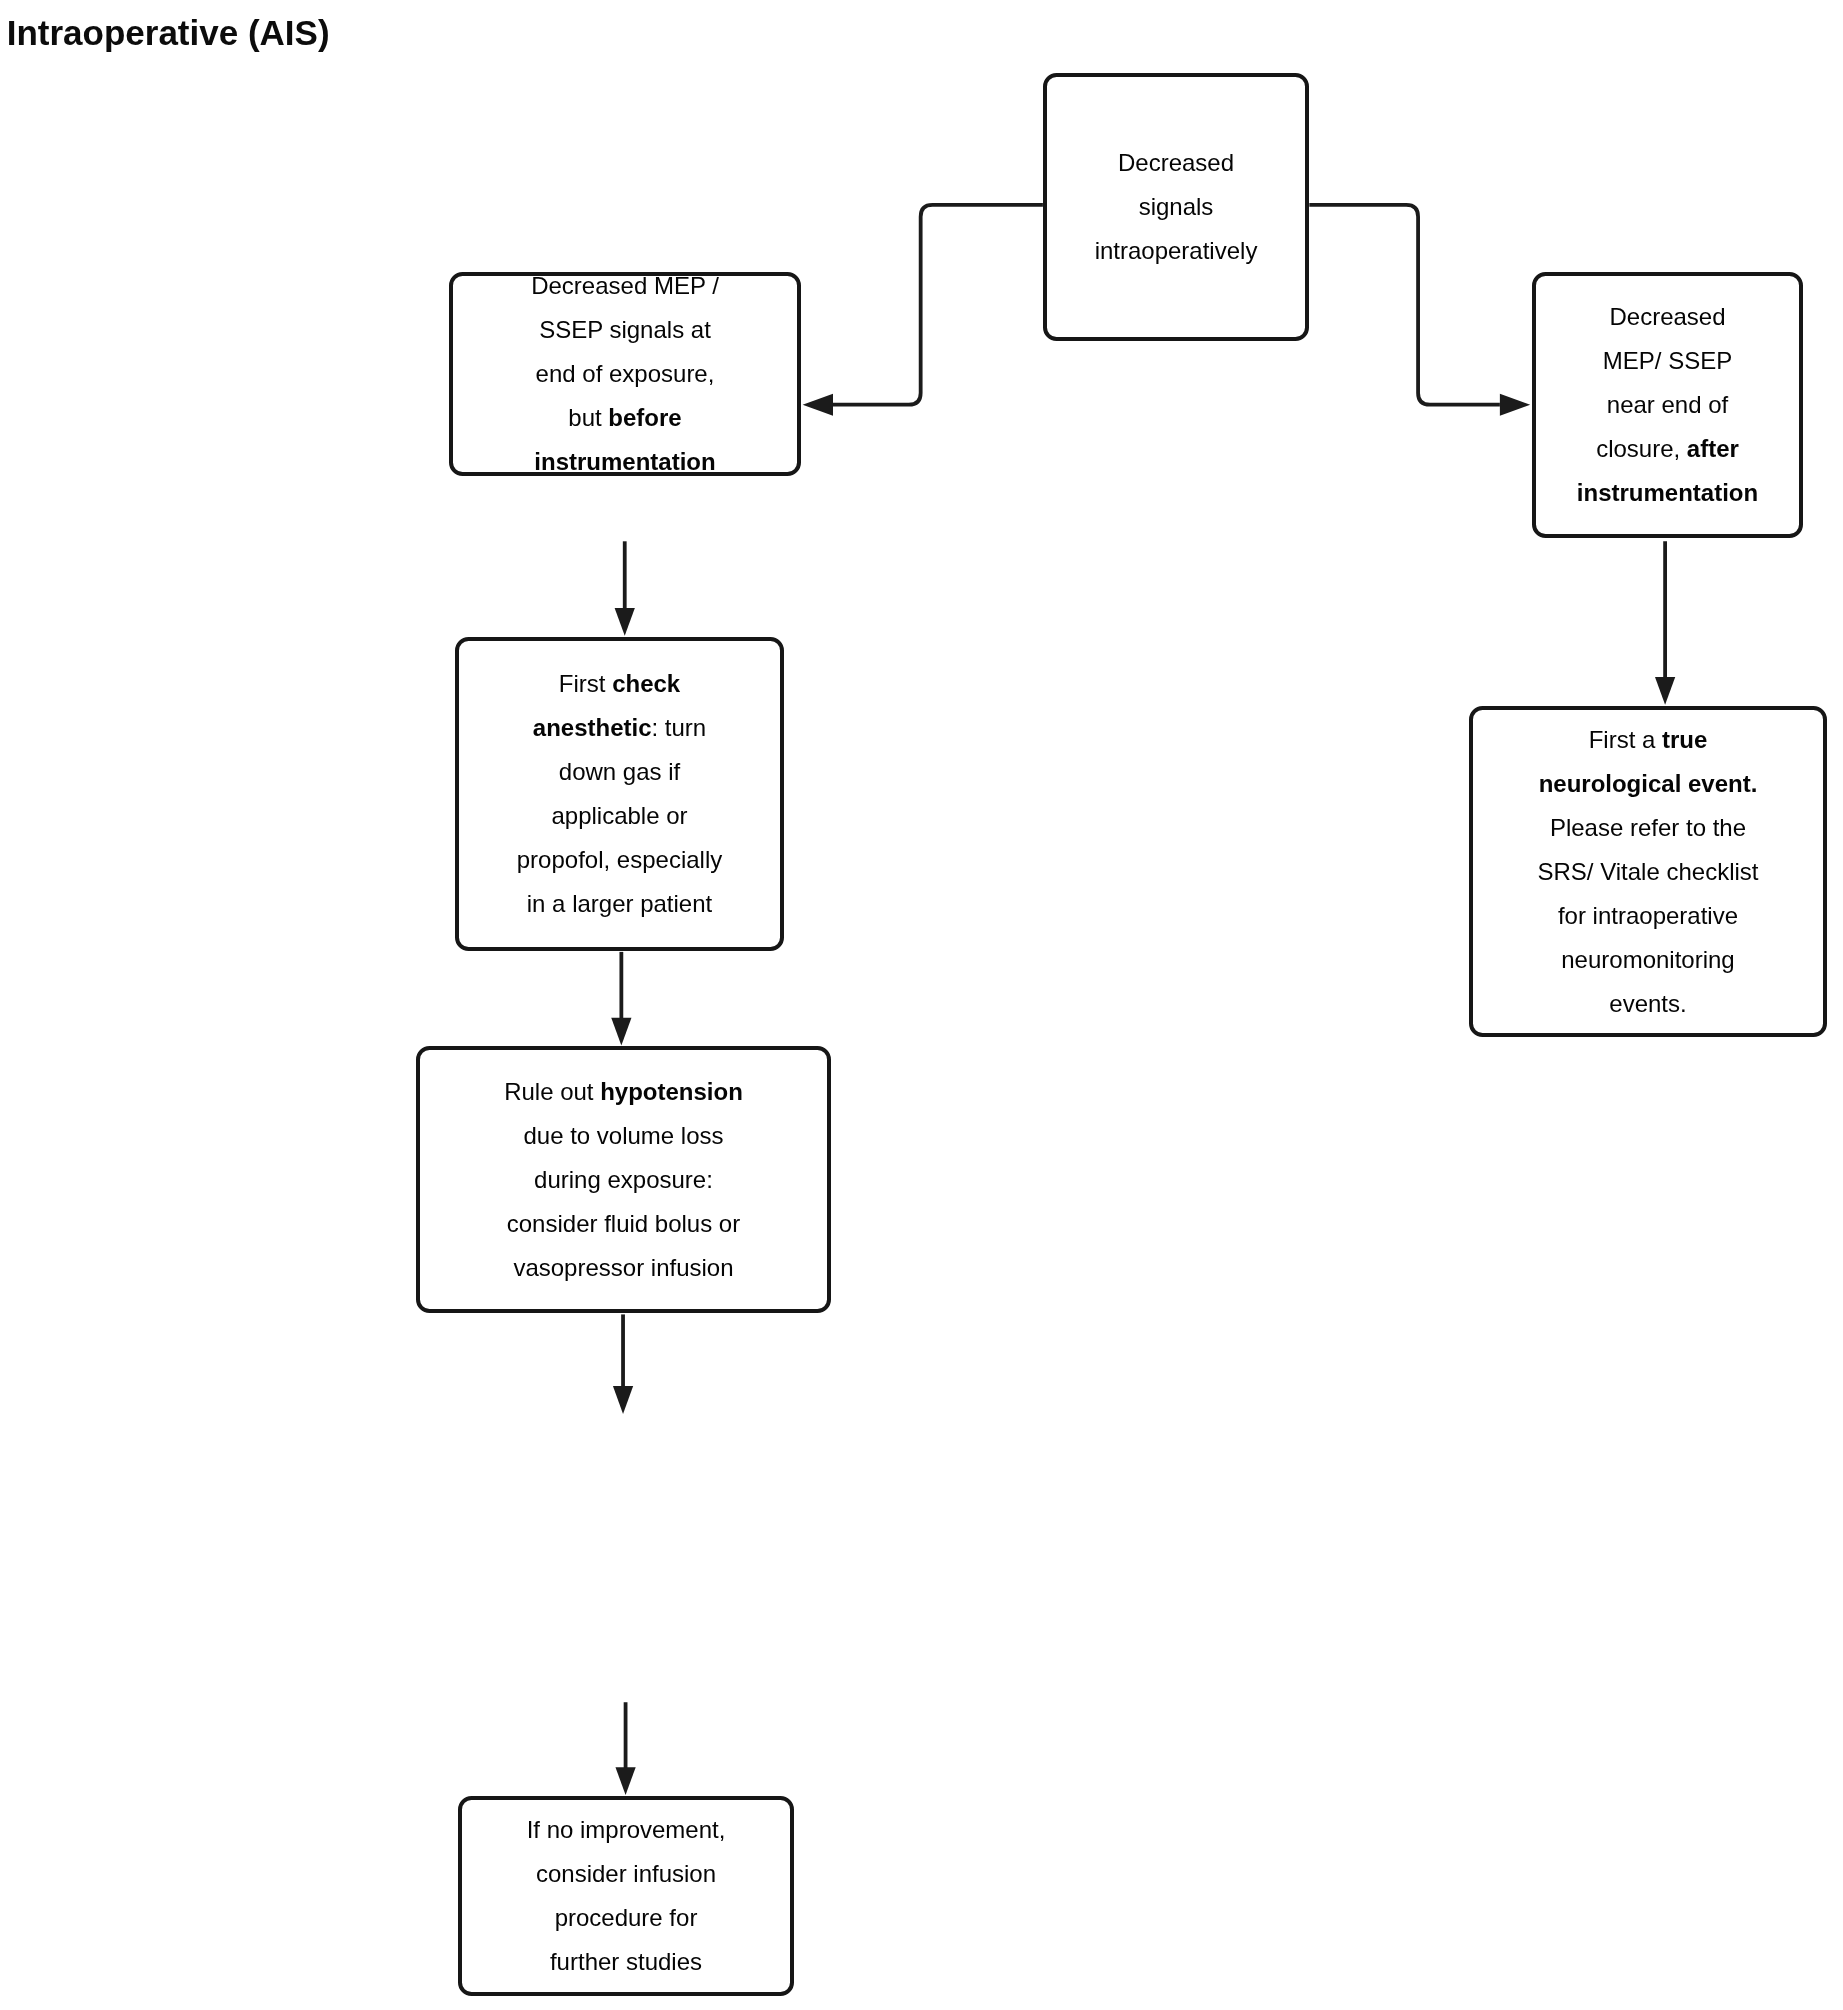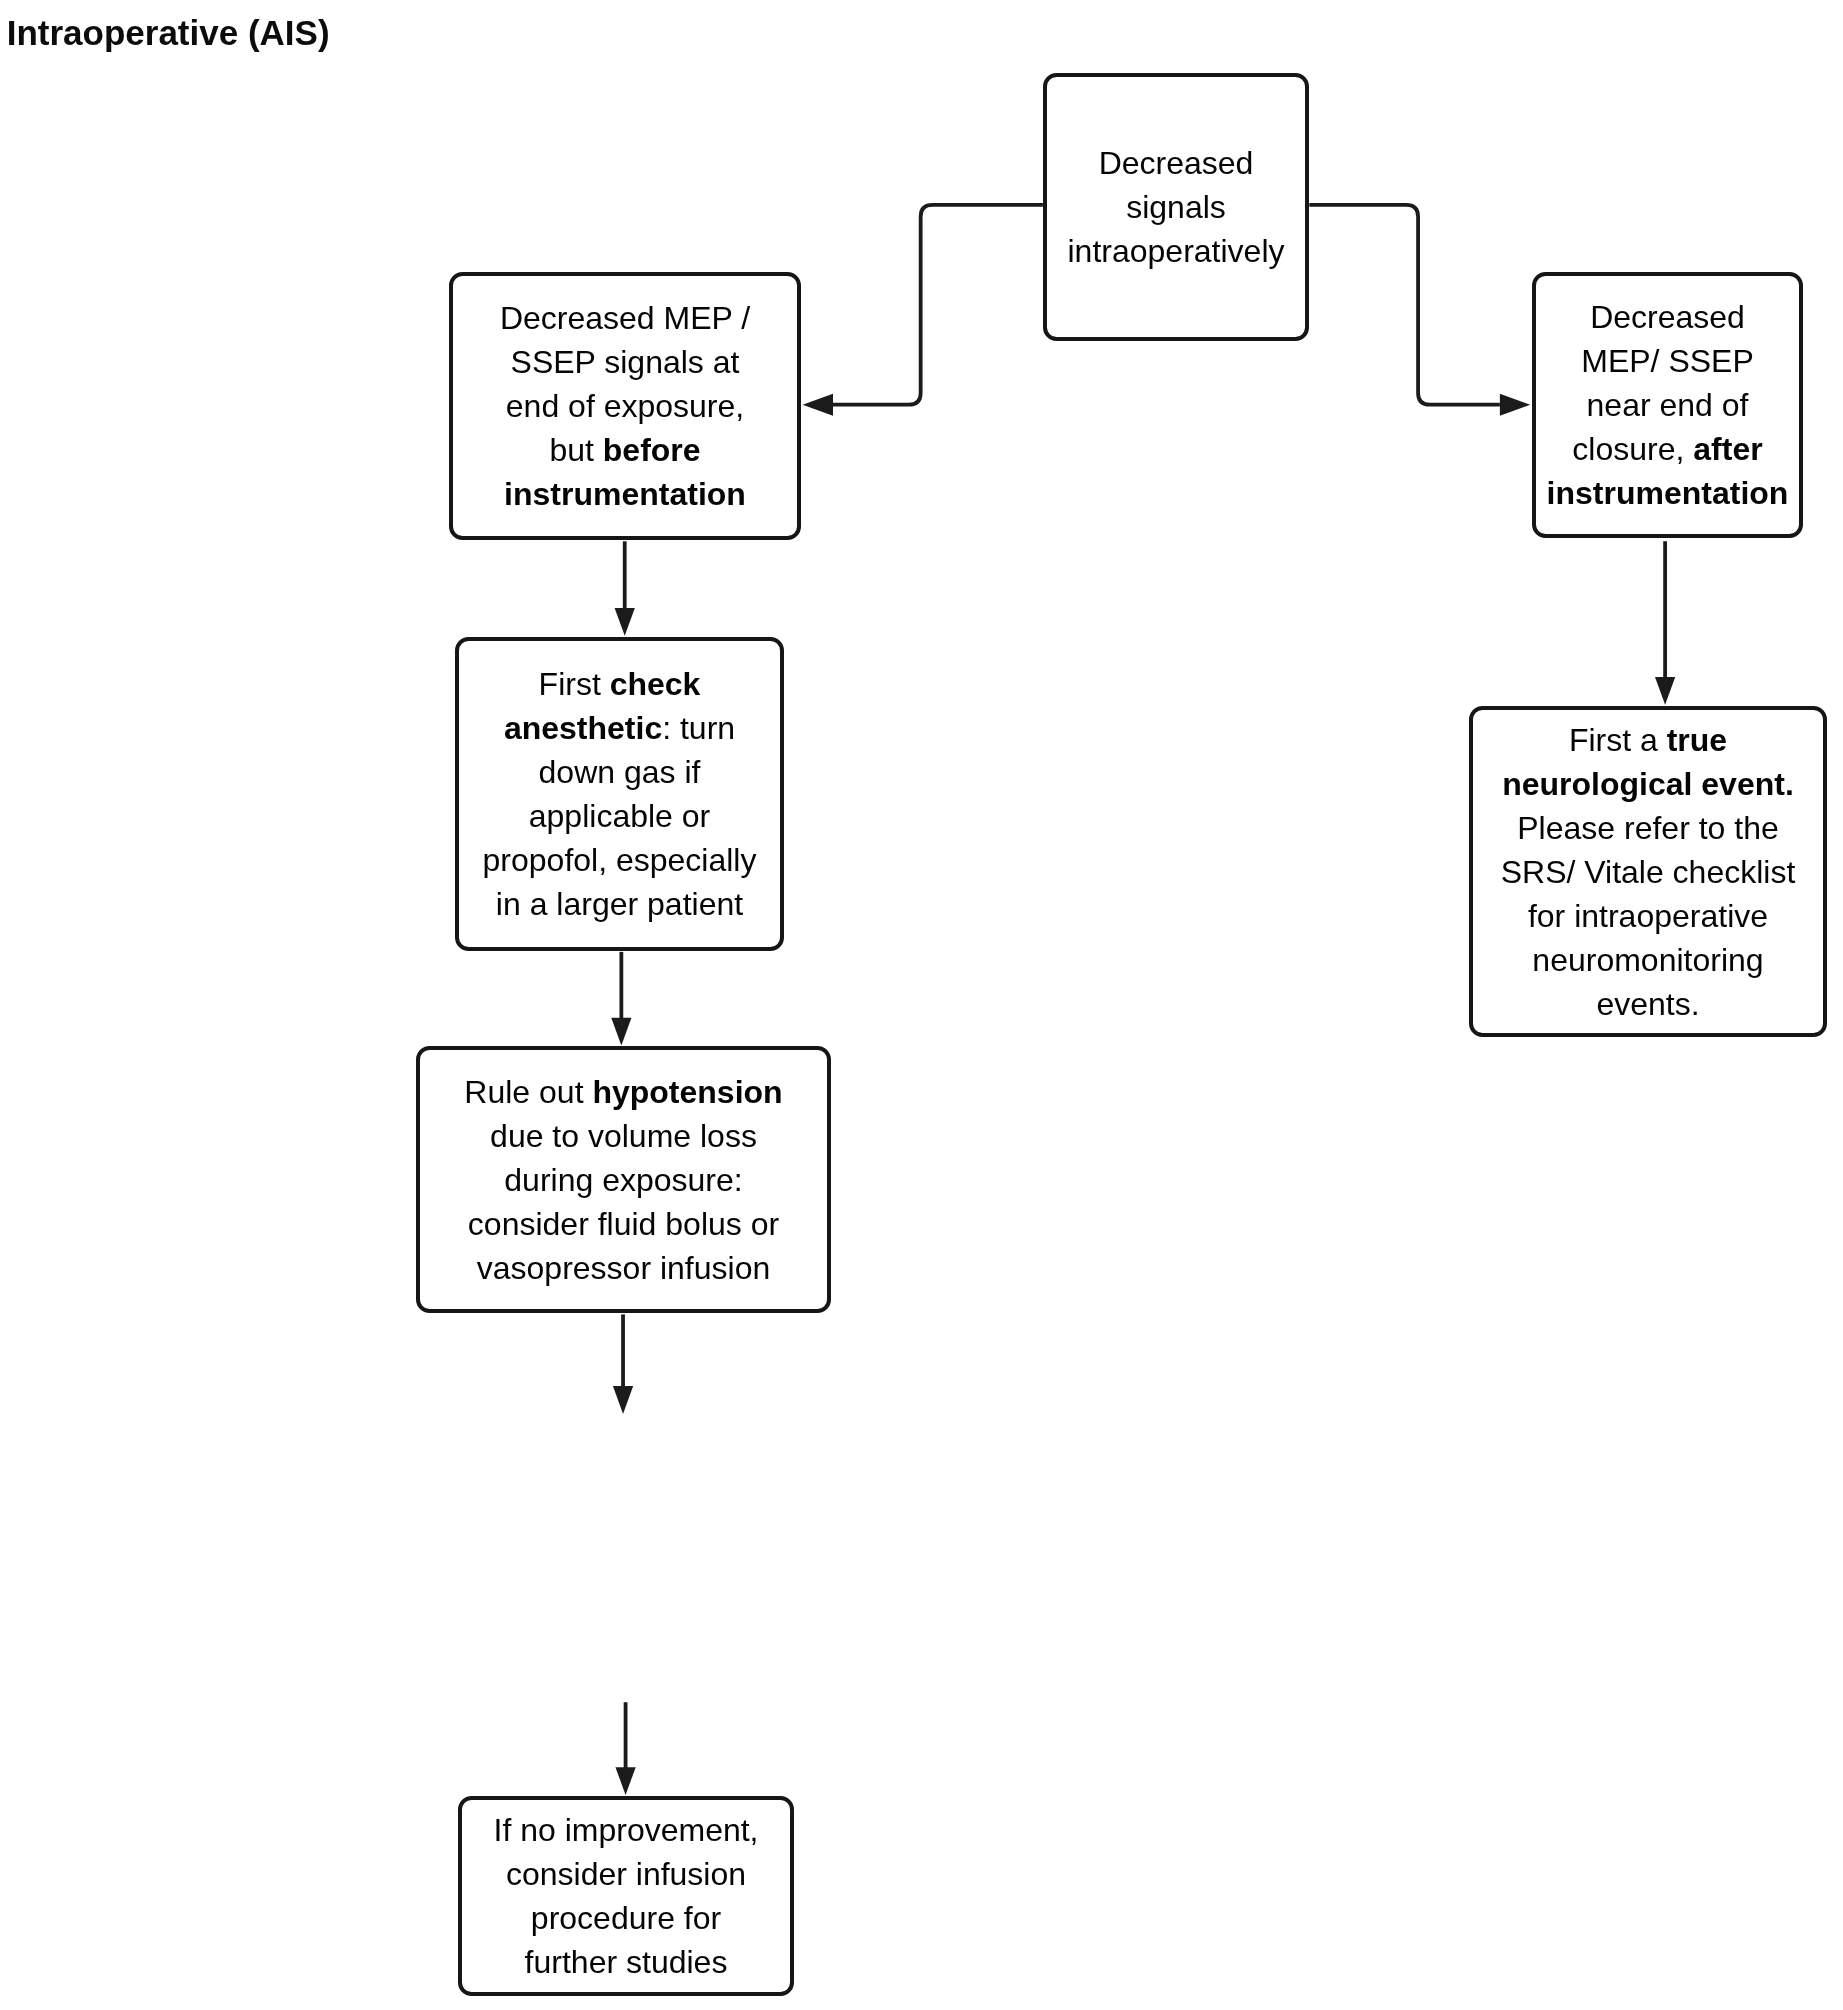--- a/index.html
+++ b/index.html
@@ -33,21 +33,21 @@
     border: 4.2px solid #161616;
     border-radius: 13.5px;
     background: #ffffff;
     display: flex;
     align-items: center;
     justify-content: center;
   }
   .node-text {
     white-space: pre-line;
     text-align: center;
-    font-size: 32px;
+    font-size: 24px;
     line-height: 44px;
     padding: 0 3.4px;
     color: #050505;
   }
   .node-text b { font-weight: bold; margin-top: 46px; }
   .conn { stroke: #1b1b1b; stroke-width: 4.5; fill: none; }
   .arrowhead { fill: #1b1b1b; stroke: none; }
 </style>
 </head>
 <body>
@@ -86,21 +86,21 @@
       <polygon class="arrowhead" points="1975,836 1963,803 1987,803"></polygon>
     </g>
   </svg>
 
   <div class="node" style="left:1043px; top:73px; width:266px; height:268px;">
     <div class="node-text"><span>Decreased
 signals
 intraoperatively</span></div>
   </div>
 
-  <div class="node" style="left:449px; top:272px; width:352px; height:268px;">
+  <div class="node" style="left:449px; top:272px; width:352px; height:204px;">
     <div class="node-text"><span>Decreased MEP /
 SSEP signals at
 end of exposure,
 but </span><b>before
 instrumentation</b></div>
   </div>
 
   <div class="node" style="left:1532px; top:272px; width:271px; height:266px;">
     <div class="node-text" style="padding:0 1.7px;"><span>Decreased
 MEP/ SSEP

